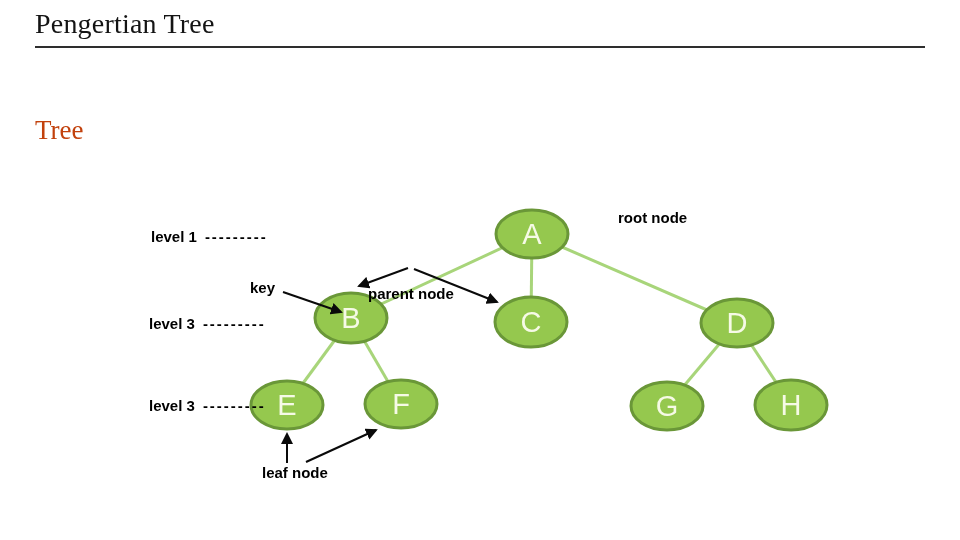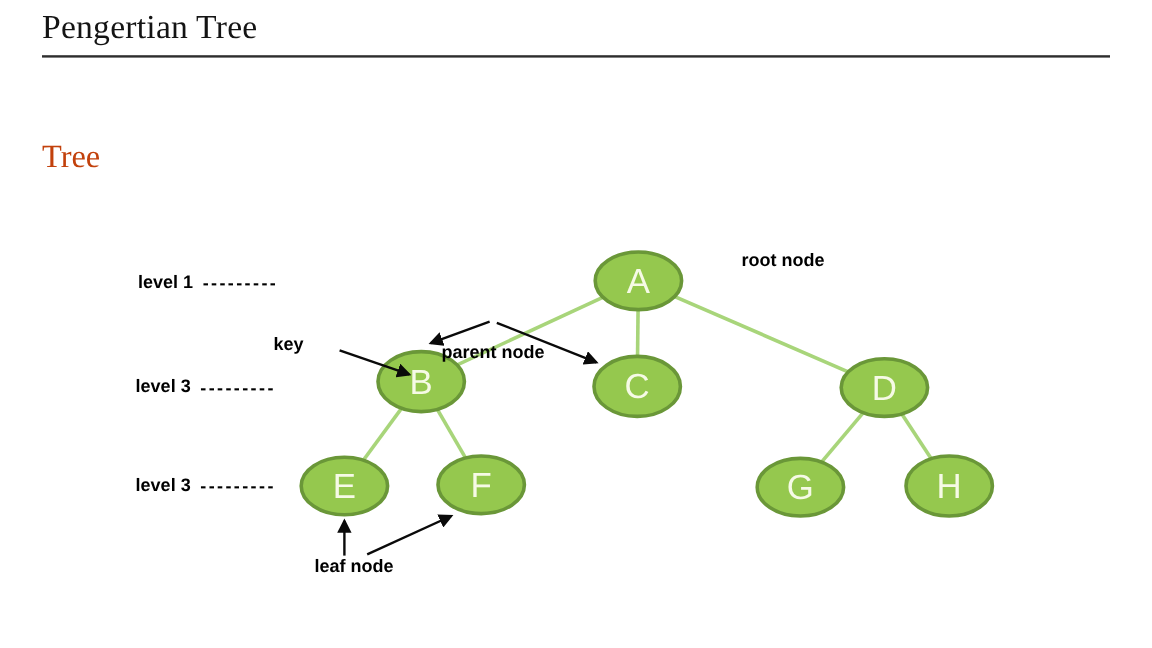--- a/index.html
+++ b/index.html
@@ -29,21 +29,21 @@
   .subheading {
     left: 35px; top: 113px;
     font-family: "Liberation Serif", "DejaVu Serif", serif;
     font-size: 23px; color: #141414;
   }
 
   .small-label {
     font-size: 15px; font-weight: 600; color: #000;
     white-space: nowrap; line-height: 1.1;
   }
-  .level-row { display: flex; align-items: flex-start; }
+  .level-row { display: flex; align-items: flex-end; margin-left: 36px; }
   .level-dashes {
     margin-left: 8px; font-weight: 700; letter-spacing: 2px;
     font-size: 15px; color: #000;
   }
 
   svg.diagram { position: absolute; left: 0; top: 0; }
   .edge { stroke: #a8d57a; stroke-width: 3; fill: none; }
   .node-ellipse { fill: #95c84e; stroke: #6a9738; stroke-width: 3; }
   .node-letter {
     font-family: "Liberation Sans", sans-serif;
@@ -130,16 +130,16 @@
     <span class="small-label">level 3</span>
     <span class="level-dashes">---------</span>
   </div>
   <div class="abs level-row" style="left:113px; top:397px;">
     <span class="small-label">level 3</span>
     <span class="level-dashes">---------</span>
   </div>
 
   <div class="abs small-label" style="left:618px; top:210px;">root node</div>
   <div class="abs small-label" style="left:368px; top:246px;margin-top:40px;">parent node</div>
-  <div class="abs small-label" style="left:228px; top:280px;">key</div>
+  <div class="abs small-label" style="left:250px; top:280px;">key</div>
   <div class="abs small-label" style="left:262px; top:465px;text-align:center;">leaf node</div>
 
 </div>
 
 </body></html>

